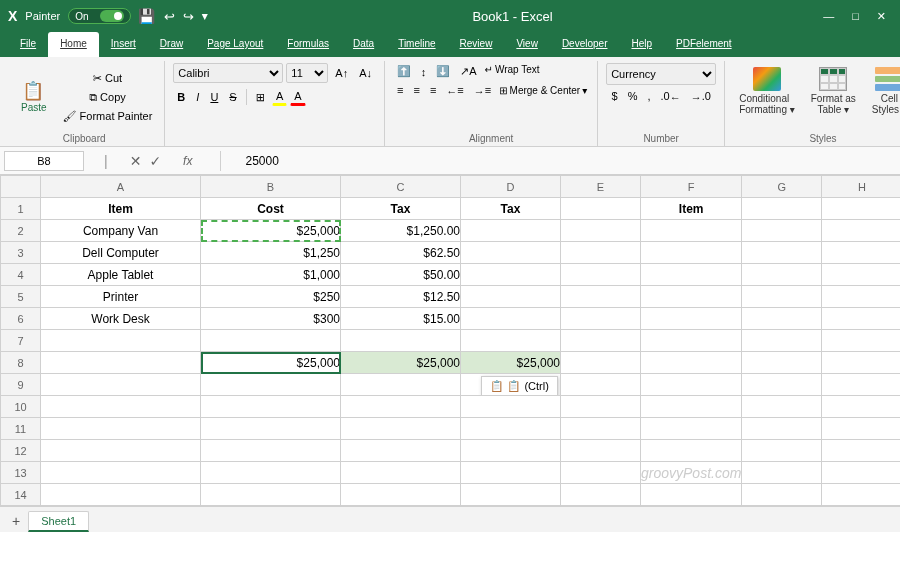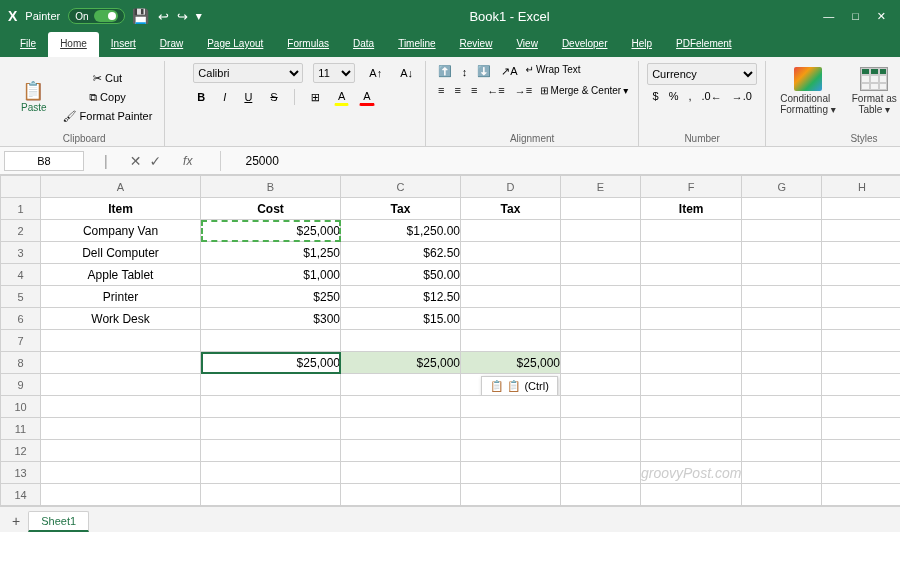--- a/index.html
+++ b/index.html
@@ -19,21 +19,21 @@
     .title-bar-center { font-size: 13px; font-weight: 400; }
     .title-bar-right { display: flex; gap: 6px; font-size: 11px; }
     .autosave-badge {
       background: #1a5c38;
       border: 1px solid #4caf50;
       border-radius: 10px;
       padding: 1px 6px;
       font-size: 10px;
       display: flex;
       align-items: center;
-      gap: 5px;
+      gap: 11px;
     }
     .autosave-toggle {
       background: #4caf50;
       border-radius: 8px;
       width: 24px;
       height: 12px;
       display: inline-block;
       position: relative;
     }
     .autosave-toggle::after {
@@ -115,21 +115,21 @@
     .ribbon-btn .btn-label { font-size: 10px; }
 
     
     .paste-btn {
       font-size: 28px;
       padding: 4px 8px;
       color: #217346;
     }
 
     
-    .font-row { display: flex; align-items: center; gap: 10px; margin-bottom: 2px; margin-left: 20px; }
+    .font-row { display: flex; align-items: center; gap: 3px; margin-bottom: 2px; }
     .font-select {
       width: 110px;
       font-size: 11px;
       height: 20px;
       border: 1px solid #ccc;
       border-radius: 2px;
     }
     .font-size-select {
       width: 42px;
       font-size: 11px;

